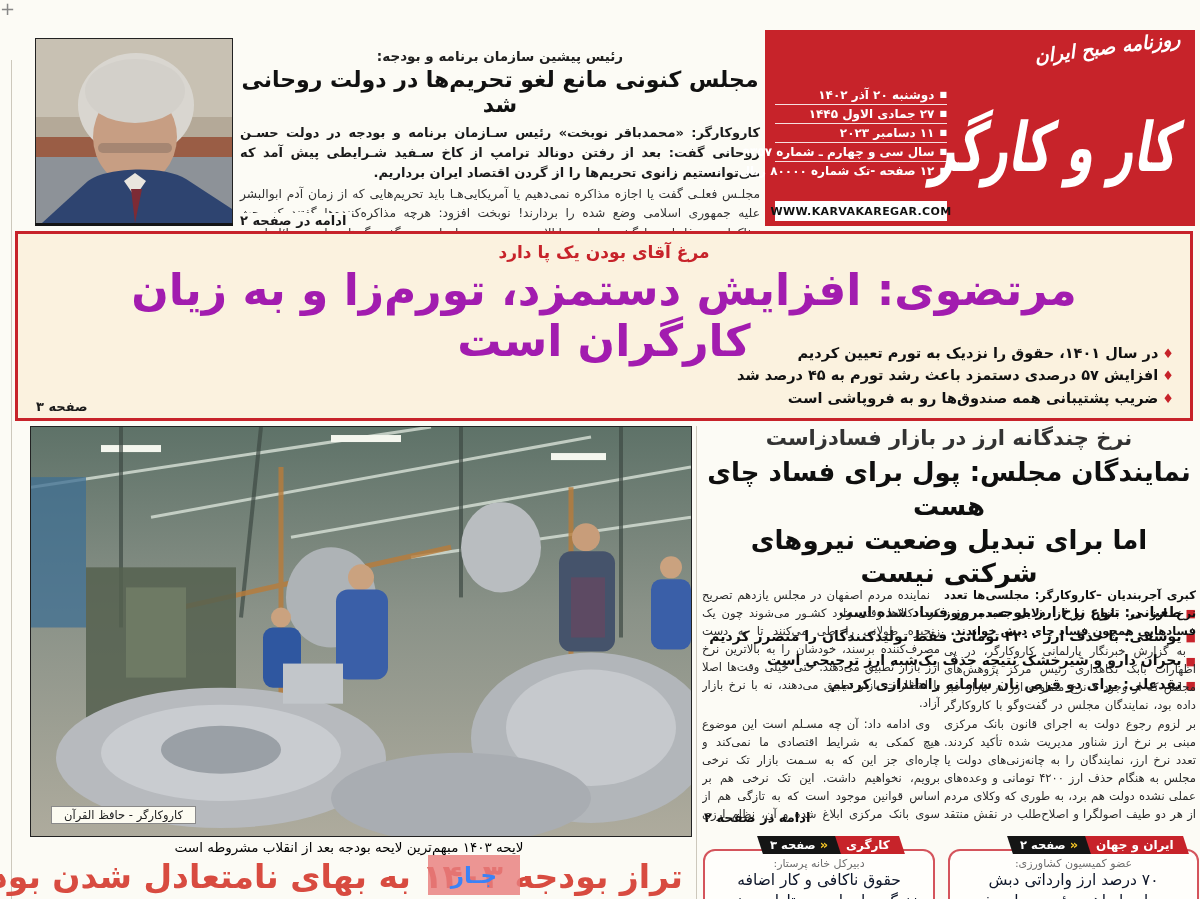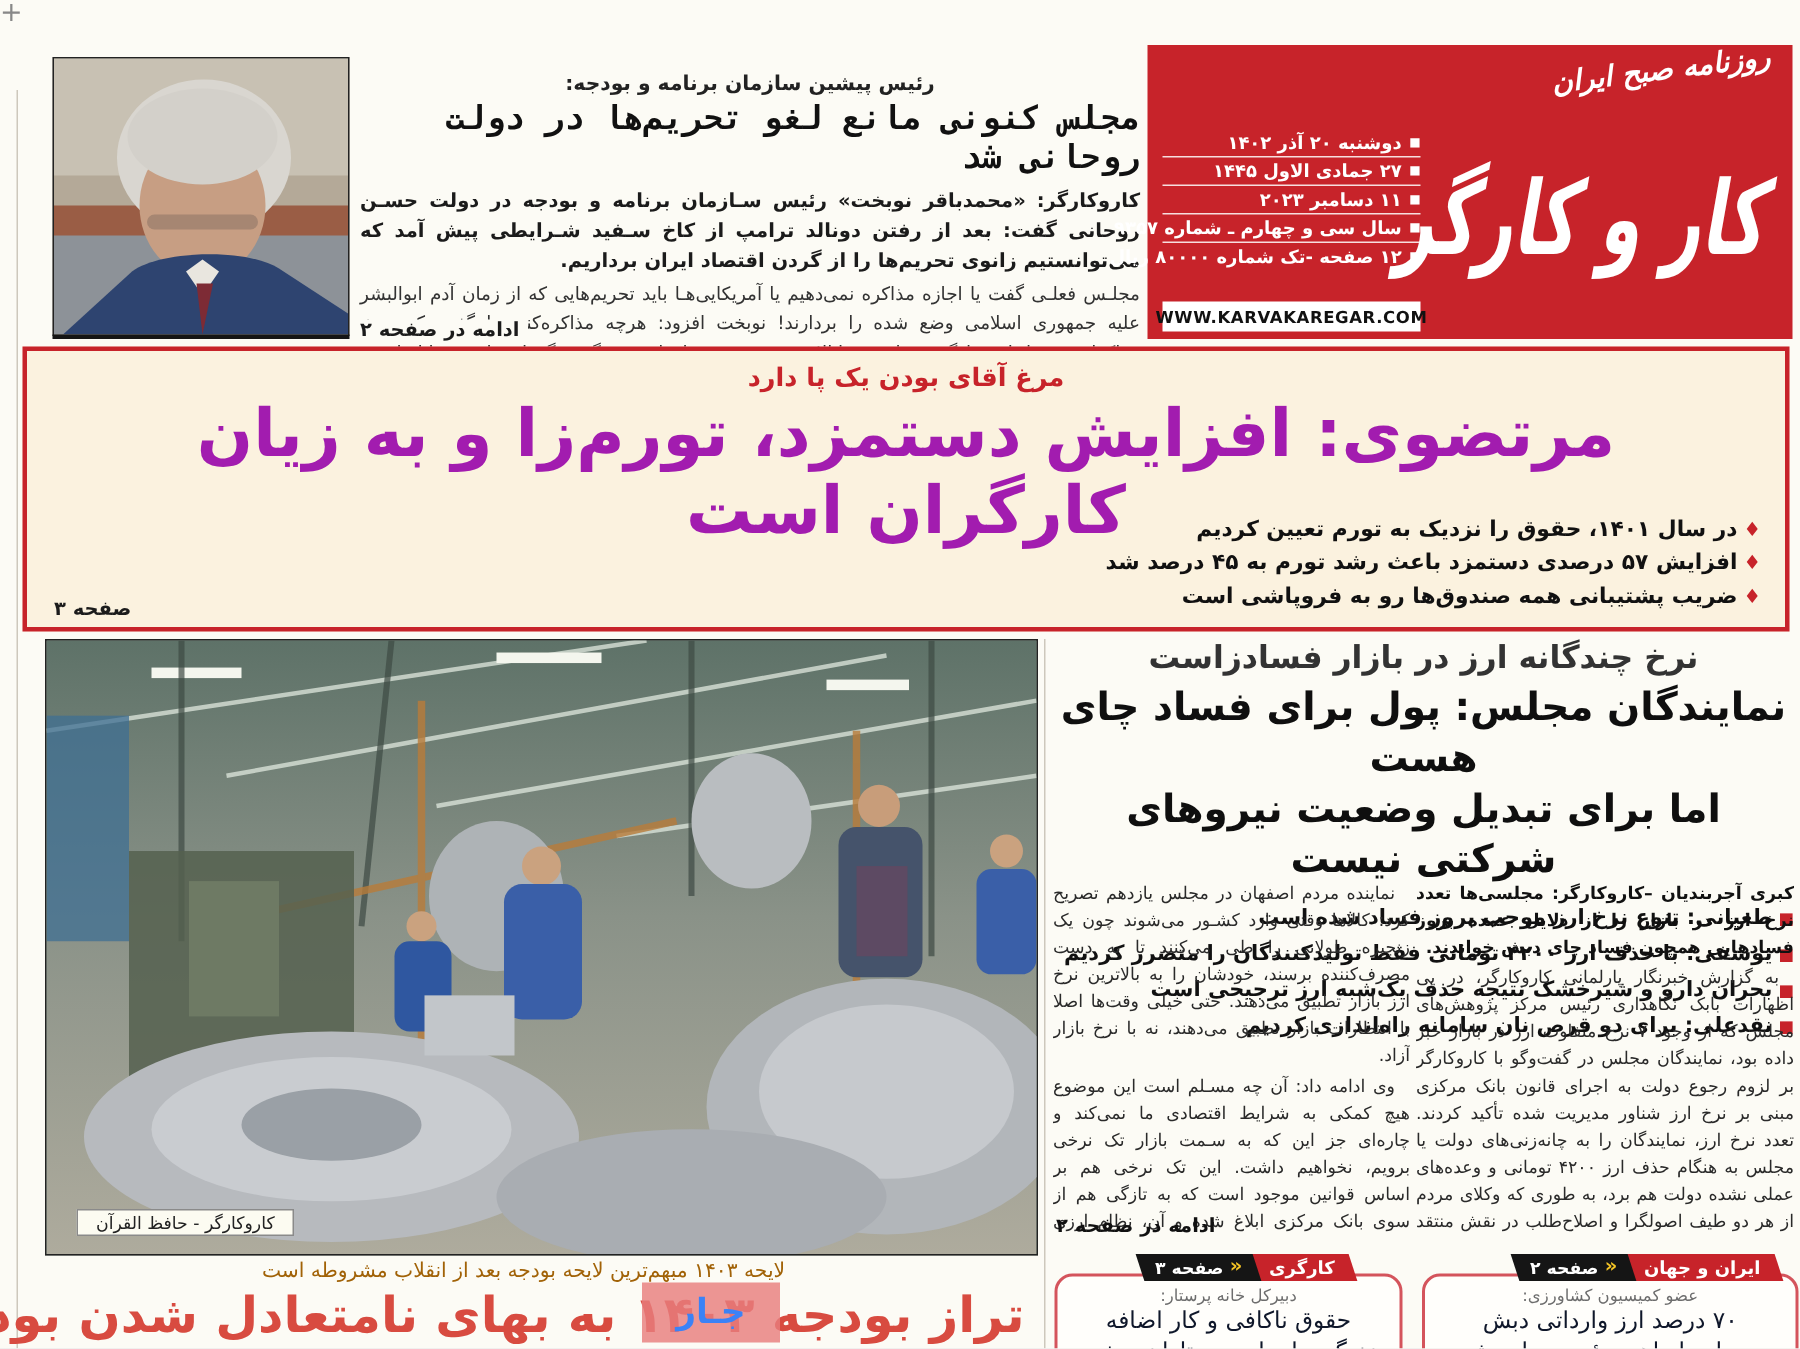--- a/index.html
+++ b/index.html
@@ -8,21 +8,21 @@
   .abs{position:absolute;}
   .rtl{direction:rtl;}
   .crop-mark{left:0;top:0;font-size:18px;color:#888;line-height:1;}
   .v-rule{width:1px;background:#cdc8bc;}
   
   .portrait{left:35px;top:38px;width:196px;height:184px;border:1px solid #222;background:#c9c2b4;}
   .portrait svg{display:block;width:100%;height:100%;}
   .portrait-bar{left:35px;top:223px;width:198px;height:3px;background:#151515;}
   .top-article{left:240px;top:48px;width:520px;height:178px;}
   .top-article .kicker{text-align:center;font-size:13.5px;font-weight:bold;color:#222;}
-  .top-article h2{margin:3px 0 6px;text-align:right;font-size:22px;font-weight:bold;color:#111;font-family:Liberation Mono, monospace;}
+  .top-article h2{margin:3px 0 6px;text-align:center;font-size:22px;font-weight:bold;color:#111;}
   .top-article .lead{font-size:13px;font-weight:bold;text-align:justify;line-height:1.55;margin:0;}
   .top-article .body{font-size:12.3px;text-align:justify;line-height:1.55;margin:2px 0 0;color:#333;}
   .top-article .cont{position:absolute;left:0;bottom:-2px;font-size:13px;font-weight:bold;background:#fcfbf5;padding-right:6px;}
   
   .masthead{left:765px;top:30px;width:430px;height:196px;background:#c7232a;color:#fff;}
   .masthead .tagline{position:absolute;right:14px;top:6px;font-size:19px;font-weight:bold;
         font-style:italic;transform:rotate(-7deg);white-space:nowrap;}
   .masthead .title{position:absolute;right:4px;top:42px;width:268px;height:148px;display:flex;
         align-items:center;justify-content:center;font-size:44px;font-weight:bold;
         transform:skewX(-10deg) scaleY(1.55);white-space:nowrap;}
@@ -53,21 +53,21 @@
   .c-bullets .sqr{color:#c7232a;margin-left:4px;font-size:11px;}
   .col{position:absolute;top:160px;height:238px;overflow:hidden;direction:rtl;
         font-size:11.6px;line-height:1.56;text-align:justify;color:#2a2a2a;}
   .col p{margin:0 0 2px;text-indent:10px;}
   .col p.byline{font-weight:bold;text-indent:0;color:#111;}
   .col-right{right:0;width:252px;}
   .col-left{left:0;width:238px;}
   .currency .cont{position:absolute;left:2px;top:384px;font-size:13px;font-weight:bold;color:#111;}
   
   .budget{left:15px;top:839px;width:668px;text-align:center;direction:rtl;}
-  .budget .kicker{font-size:13.5px;color:#a16207;}
+  .budget .kicker{font-size:13.5px;color:#000000;}
   .budget h2{margin:2px 0 0;font-size:33px;font-weight:bold;color:#d84b40;white-space:nowrap;}
   .watermark{left:428px;top:855px;width:92px;height:40px;background:rgba(232,126,126,.82);
         color:#3b82f6;display:flex;align-items:center;justify-content:center;
         font-size:23px;font-weight:bold;z-index:5;}
   .teaser{border:2px solid #d4545c;border-radius:12px;background:#fffefb;z-index:2;}
   .teaser .t-kicker{margin-top:6px;text-align:center;font-size:11px;color:#6d6d6d;direction:rtl;}
   .teaser .t-line{text-align:center;font-size:15.5px;font-weight:normal;direction:rtl;line-height:1.35;color:#0f172a;}
   .tab{display:flex;direction:rtl;z-index:4;height:18px;}
   .tab .name{background:#c7232a;color:#fff;font-size:12px;font-weight:bold;
         padding:1px 12px 2px;transform:skewX(18deg);display:flex;align-items:center;}

